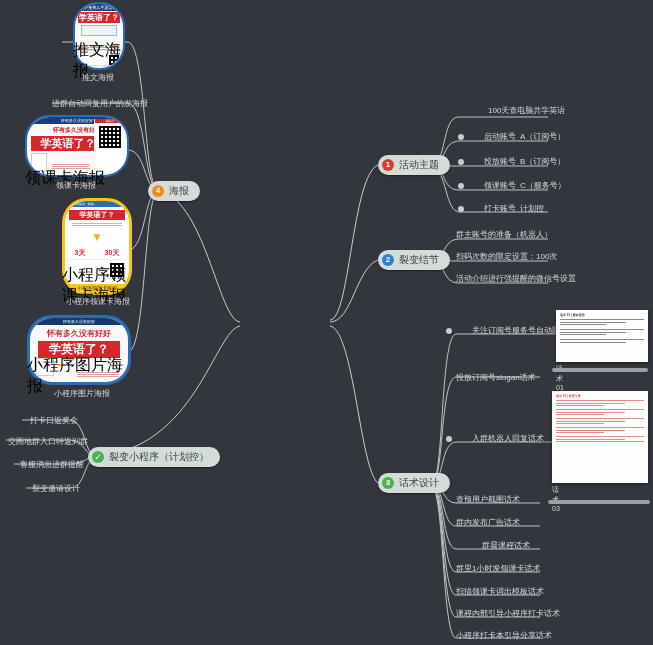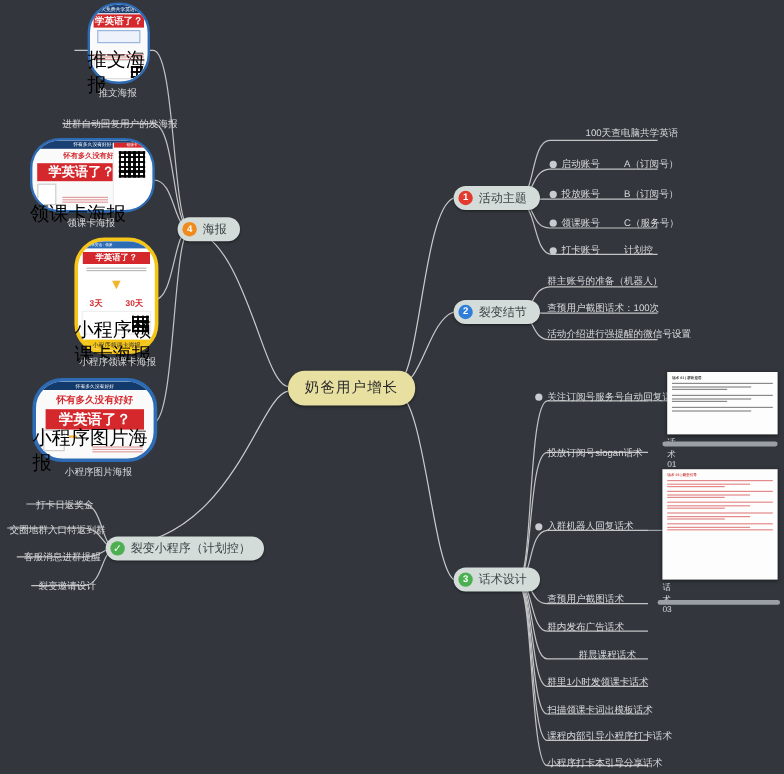--- a/index.html
+++ b/index.html
@@ -51,21 +51,21 @@
   .badge.check{background:#4caf50;font-size:9px;}
 
   
   .leaf{
     position:absolute;
     color:#d8dadc;
     font-size:8px;
     white-space:nowrap;
     line-height:11px;
   }
-  .leaf.bulleted{padding-left:10px;}
+  .leaf.bulleted{padding-left:26px;}
   .leaf .dot{
     position:absolute;left:0;top:3px;
     width:6px;height:6px;border-radius:50%;
     background:#c8ccd0;
   }
   .leaf-plain{
     position:absolute;color:#d8dadc;font-size:8px;white-space:nowrap;
   }
 
   
@@ -245,23 +245,20 @@
   <div class="leaf-plain" style="left:52px;top:98px;">进群自动回复用户的发海报</div>
   <div class="leaf-plain" style="left:56px;top:180px;">领课卡海报</div>
   <div class="leaf-plain" style="left:66px;top:296px;">小程序领课卡海报</div>
   <div class="leaf-plain" style="left:54px;top:388px;">小程序图片海报</div>
 
   <div class="leaf-plain" style="left:30px;top:415px;text-align:center;">打卡日返奖金</div>
   <div class="leaf-plain" style="left:8px;top:436px;">交圈地群入口特返到群</div>
   <div class="leaf-plain" style="left:20px;top:459px;">客服消息进群提醒</div>
   <div class="leaf-plain" style="left:32px;top:483px;">裂变邀请设计</div>
 
-  <div class="center-node" style="left:240px;top:309px;">
-    <span>奶爸用户增长</span>
-  </div>
 
   <div class="l1-node" style="left:378px;top:155px;">
     <span class="badge red">1</span>
     <span>活动主题</span>
   </div>
 
   <div class="l1-node" style="left:378px;top:250px;">
     <span class="badge blue">2</span>
     <span>裂变结节</span>
   </div>
@@ -301,21 +298,21 @@
   </div>
   <div class="leaf-plain" style="left:520px;top:180px;">C（服务号）</div>
 
   <div class="leaf bulleted" style="left:458px;top:203px;">
     <span class="dot"></span>
     <span>打卡账号</span>
   </div>
   <div class="leaf-plain" style="left:520px;top:203px;">计划控</div>
 
   <div class="leaf-plain" style="left:456px;top:229px;">群主账号的准备（机器人）</div>
-  <div class="leaf-plain" style="left:456px;top:251px;">查预用户截图话术：100次</div>
+  <div class="leaf-plain" style="left:456px;top:251px;">扫码次数的限定设置：100次</div>
   <div class="leaf-plain" style="left:456px;top:273px;">活动介绍进行强提醒的微信号设置</div>
 
   <div class="leaf bulleted" style="left:446px;top:325px;">
     <span class="dot"></span>
     <span>关注订阅号服务号自动回复话术</span>
   </div>
   <div class="leaf-plain" style="left:456px;top:372px;">投放订阅号slogan话术</div>
   <div class="leaf bulleted" style="left:446px;top:433px;">
     <span class="dot"></span>
     <span>入群机器人回复话术</span>

